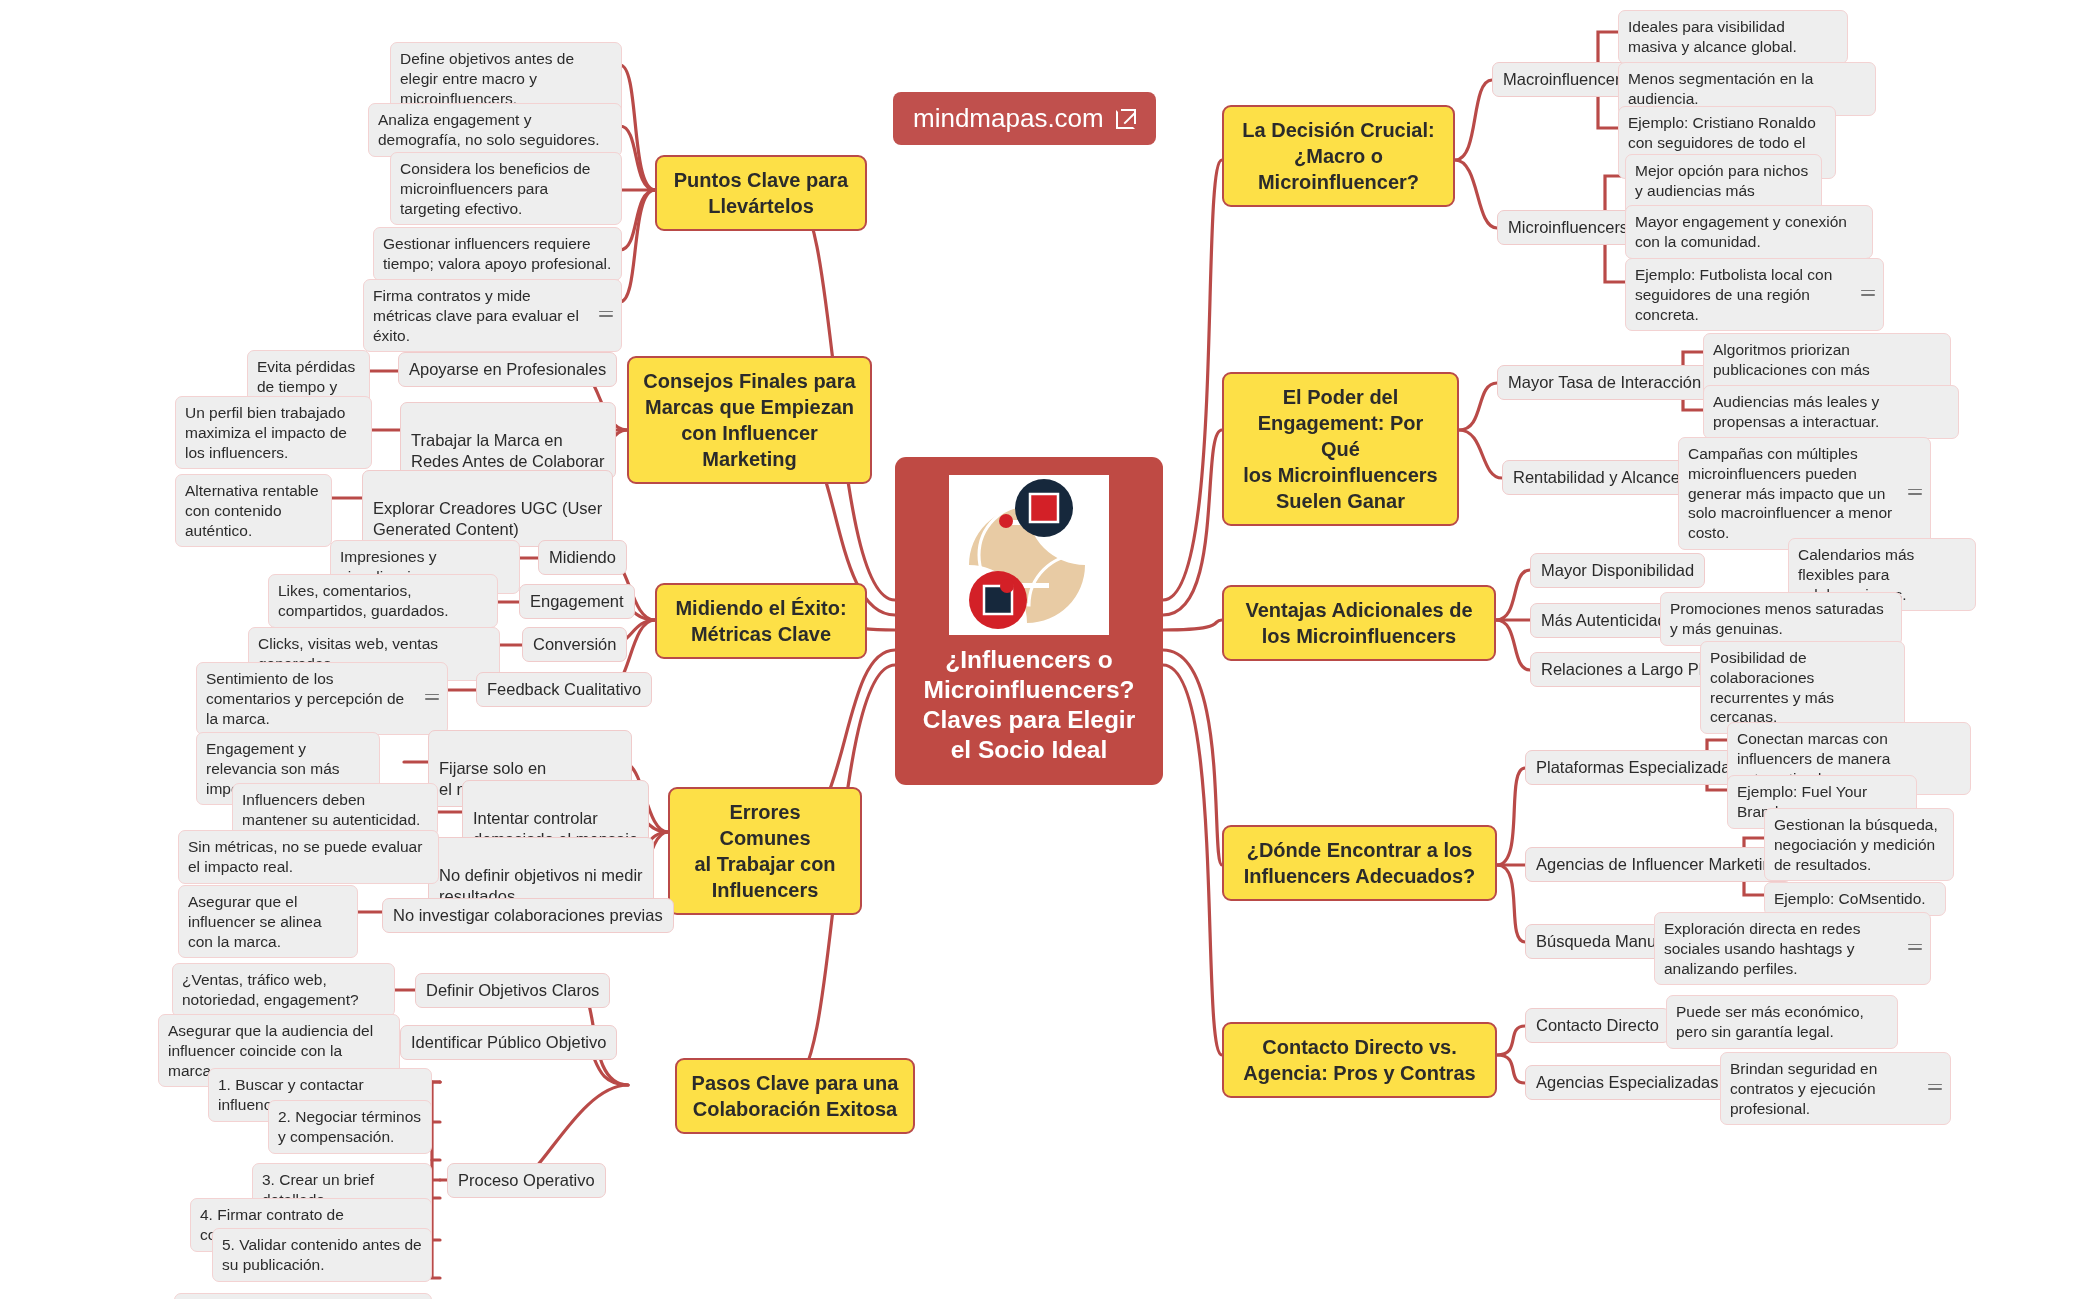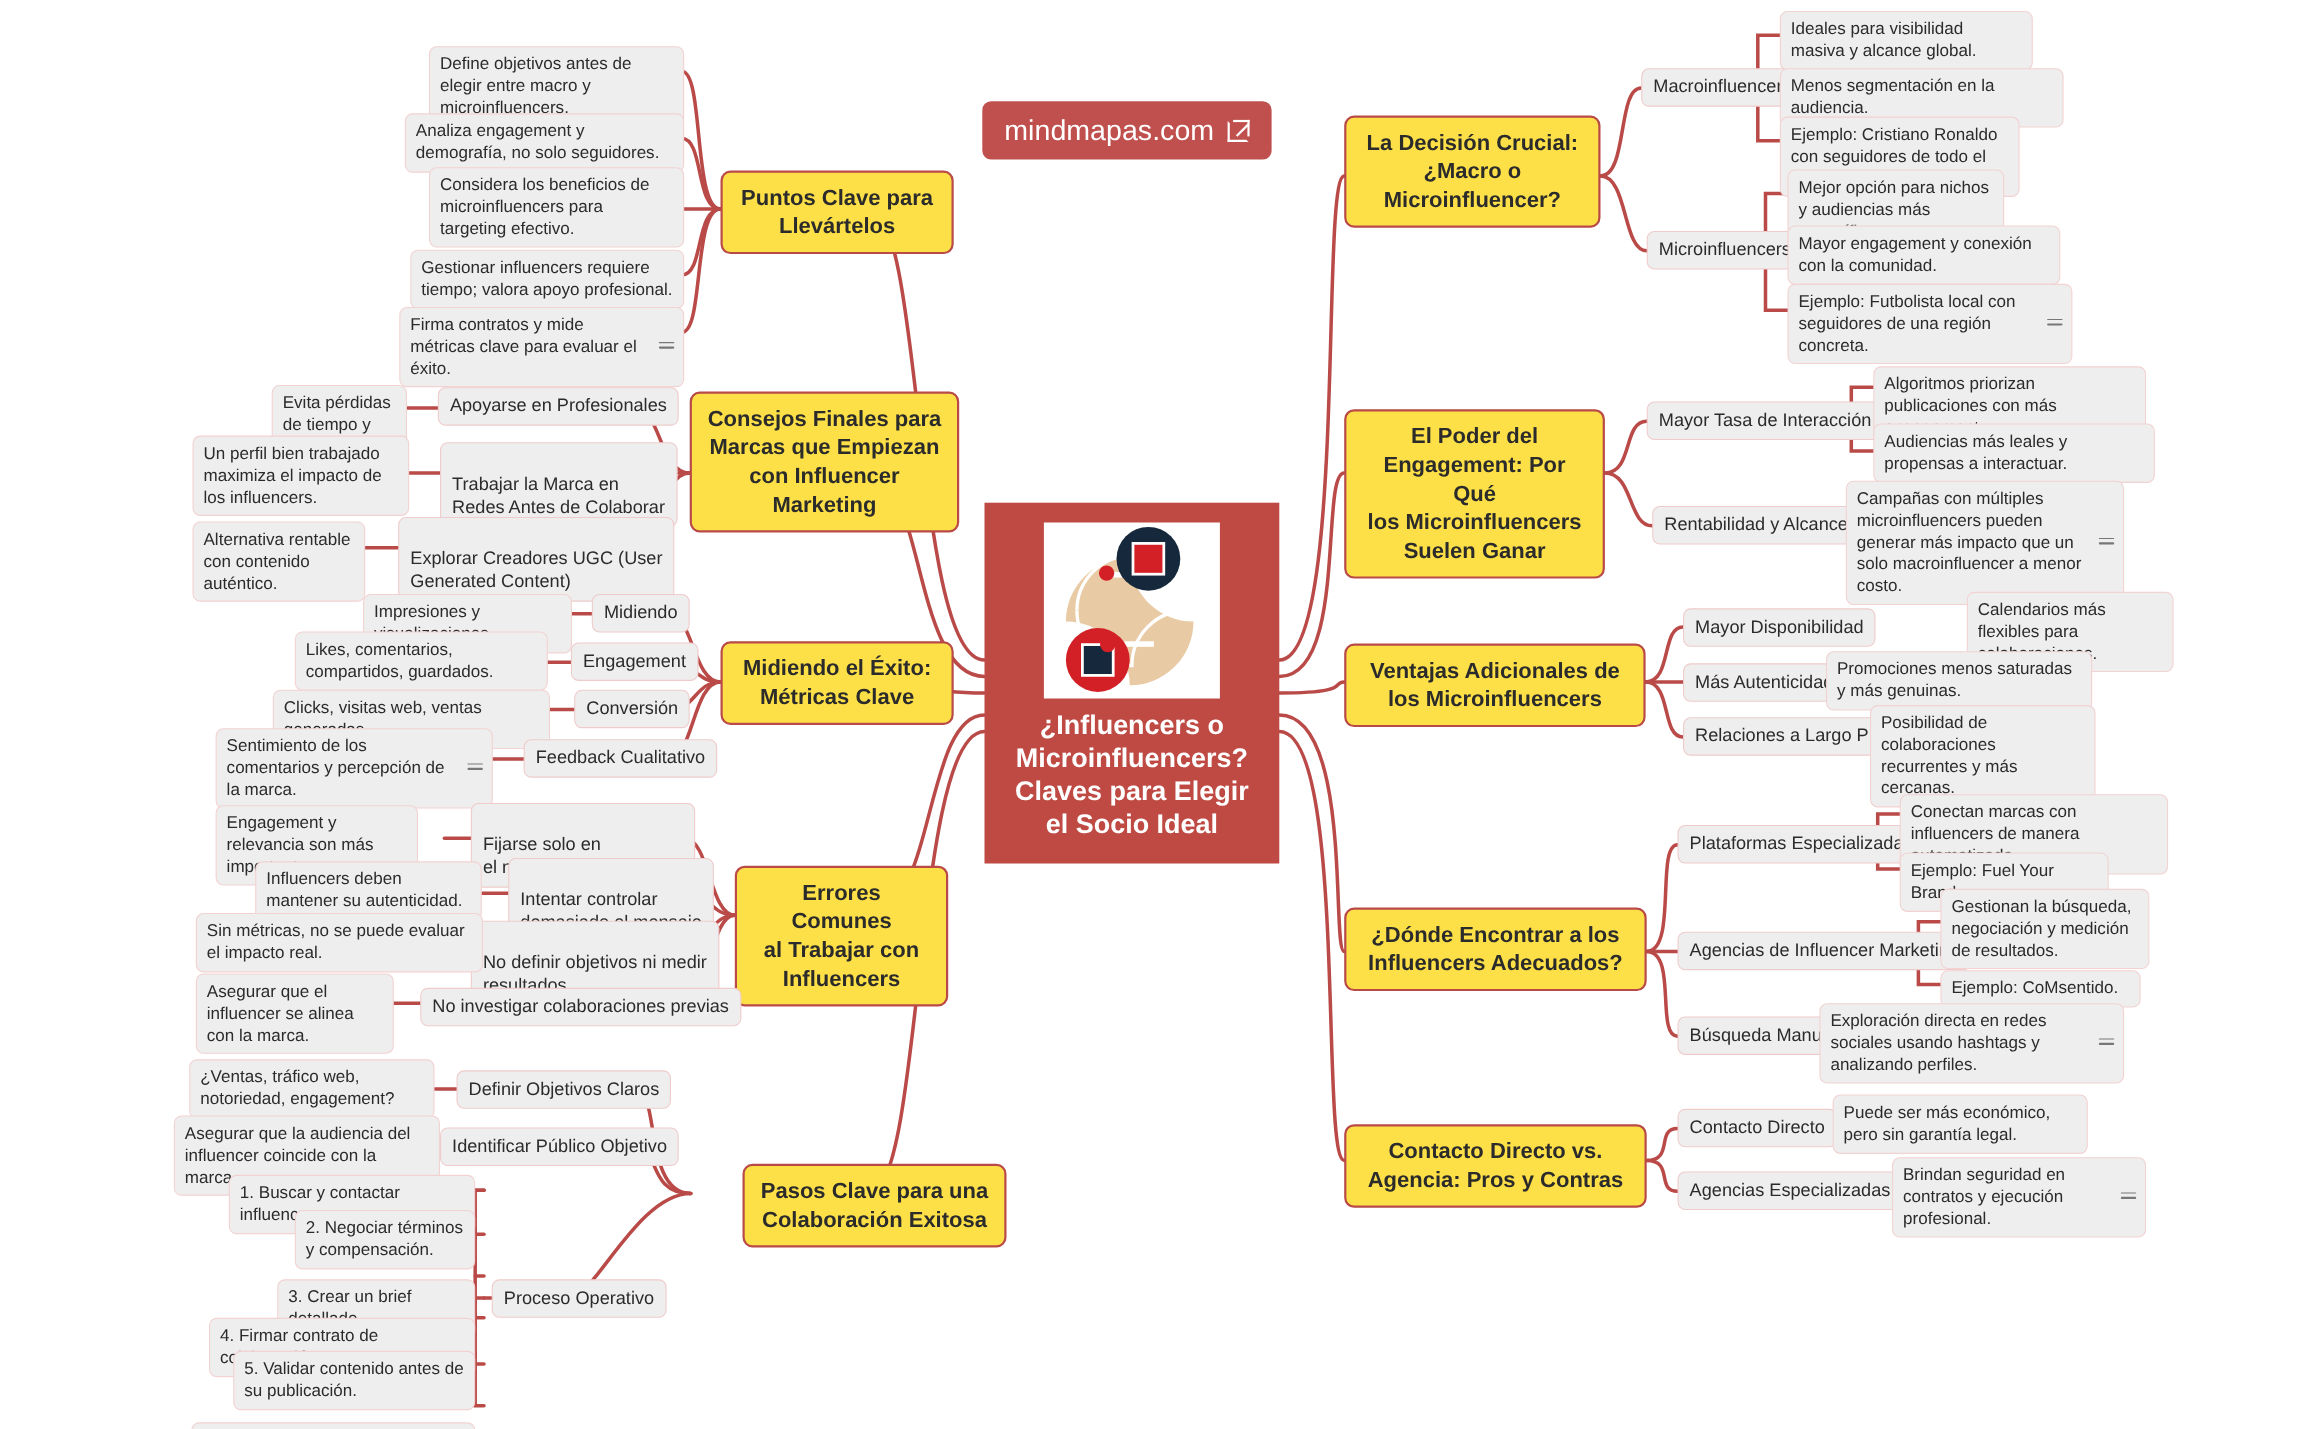--- a/index.html
+++ b/index.html
@@ -73,21 +73,21 @@
   }
   .hamburger i:nth-child(1) { width: 14px; }
   .hamburger i:nth-child(2) { width: 14px; }
 
   
   #central {
     position: absolute;
     left: 895px; top: 457px;
     width: 268px;
     background: #bf4a44;
-    border-radius: 0;
+    border-radius: 11px;
     padding: 18px 14px 20px 14px;
     text-align: center;
     z-index: 10;
   }
   #central-logo {
     width: 160px; height: 160px;
     margin: 0 auto 10px auto;
     background: #ffffff;
     position: relative;
     overflow: hidden;

